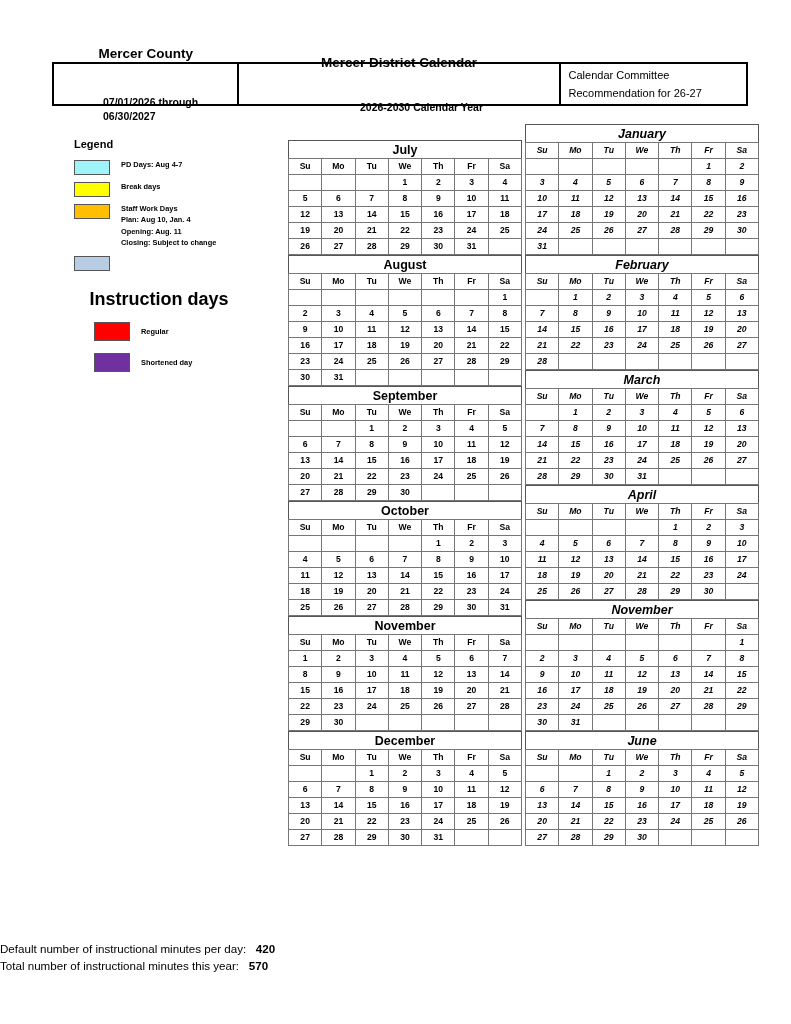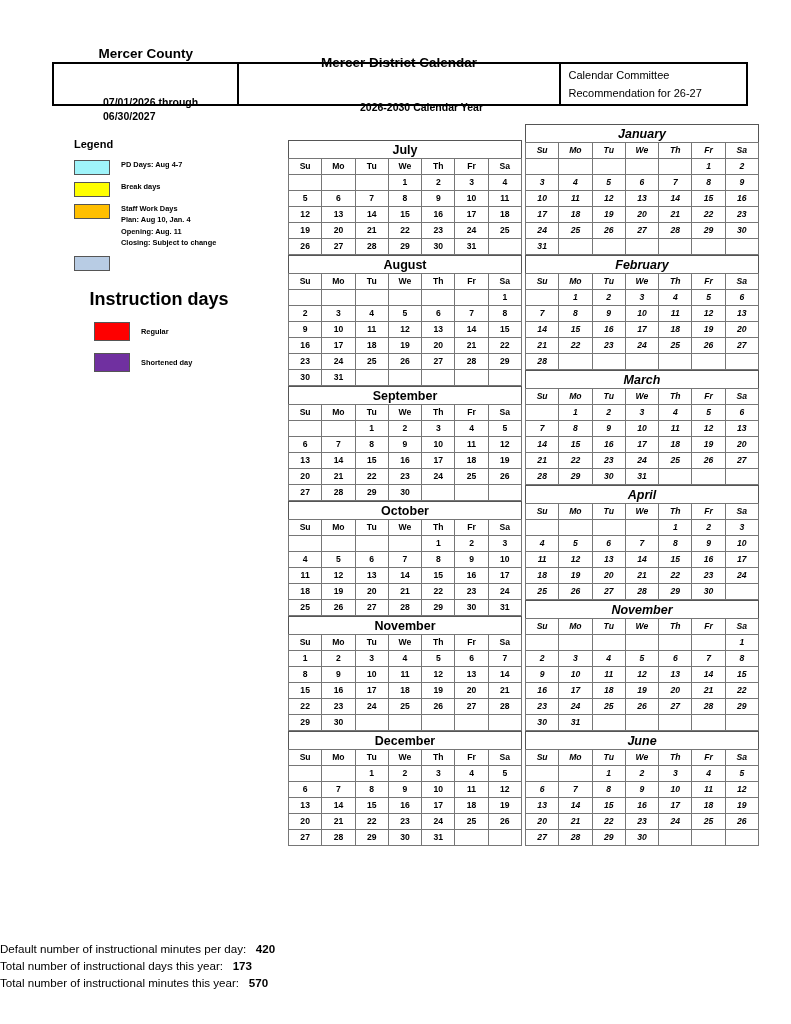--- a/index.html
+++ b/index.html
@@ -971,15 +971,14 @@
           <td class="empty"></td>
           <td class="empty"></td>
           <td class="empty"></td>
         </tr>
       </tbody>
     </table>
   </div>
 
 <div class="footer" id="footer">
     <div class="foot-line"><span>Default number of instructional minutes per day:</span>   <b>420</b></div>
-    <div class="foot-line"><span>Total number of instructional days this year:</span>   <b>173</b></div>
     <div class="foot-line"><span>Total number of instructional minutes this year:</span>   <b>570</b></div>
   </div>
 
 </body></html>

